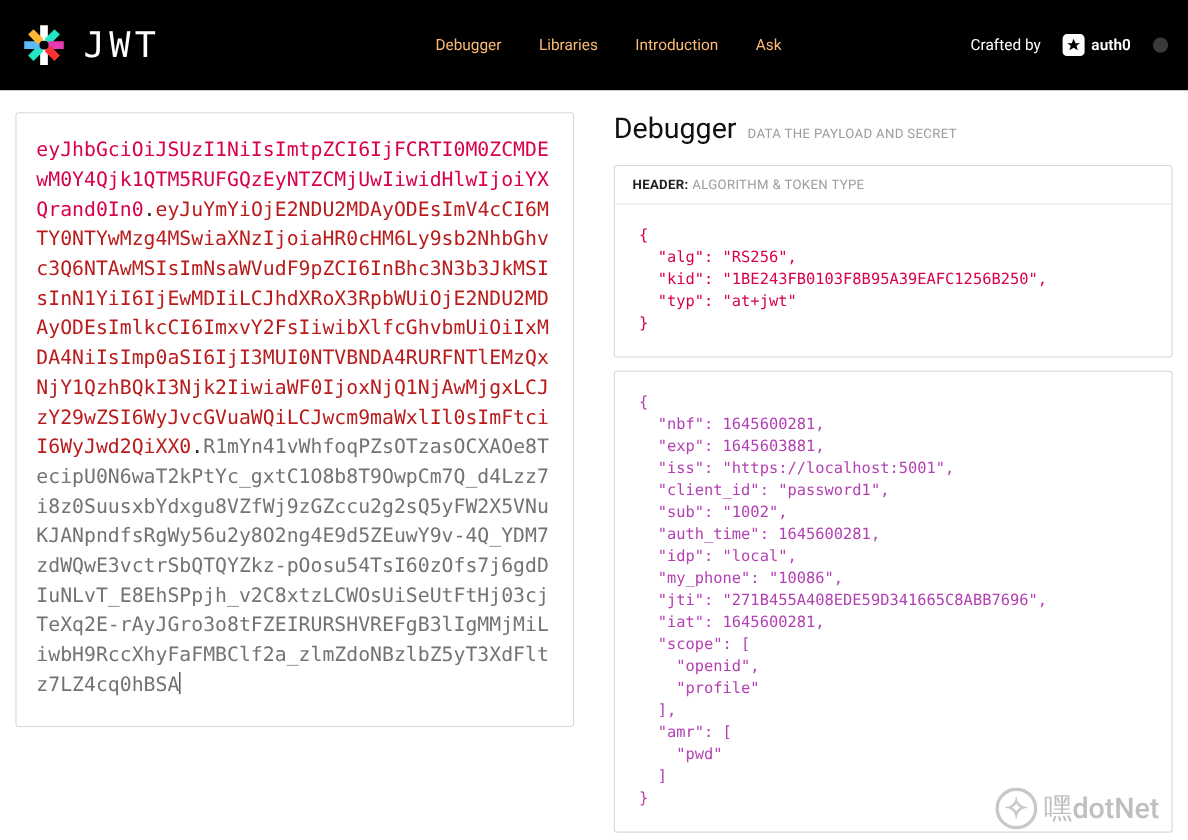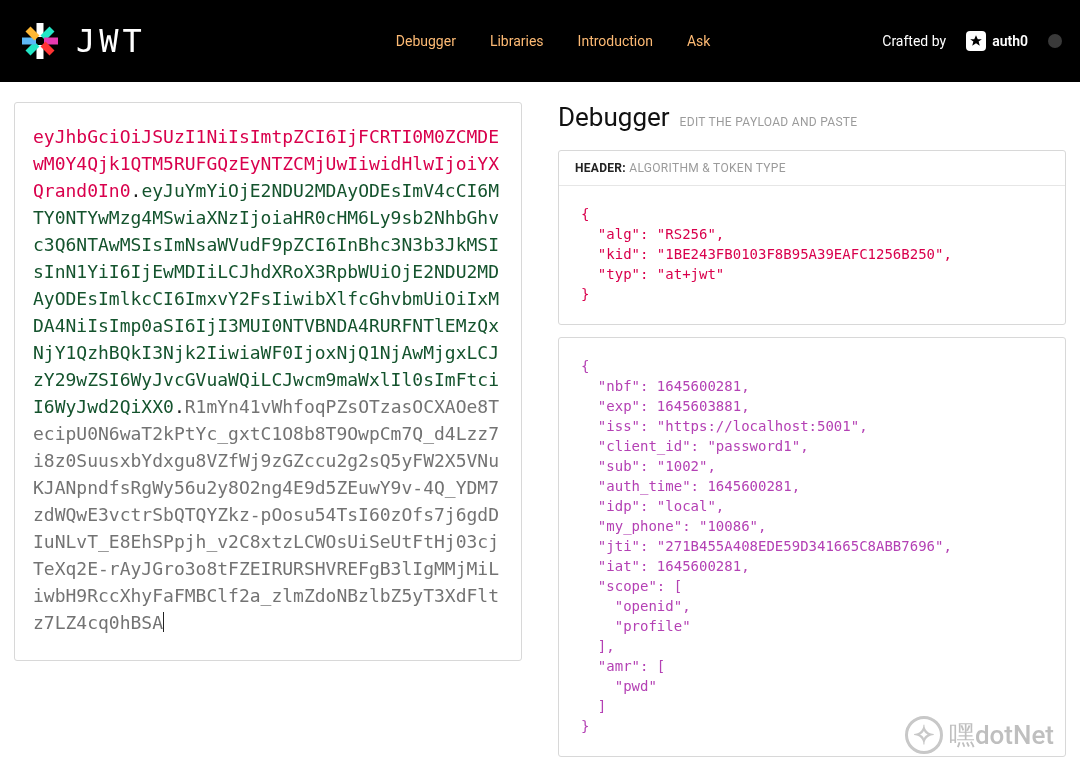--- a/index.html
+++ b/index.html
@@ -13,21 +13,21 @@
   .right { margin-left: auto; display: flex; align-items: center; gap: 20px; color: #fff; font-size: 14px; }
   .auth0 { display: flex; align-items: center; gap: 6px; font-weight: 600; }
   .auth0-mark { width: 20px; height: 20px; background: #fff; border-radius: 4px; display:flex; align-items:center; justify-content:center; }
   .helpdot { width:14px; height:14px; border-radius:50%; background:#3a3a3a; display:inline-block; }
   .main { display: flex; gap: 36px; padding: 20px 14px 0 14px; }
   .col { flex: 1; min-width: 0; }
   .col-title { font-size: 26px; font-weight: 400; color: #111; display: flex; align-items: baseline; gap: 10px; margin-bottom: 18px; }
   .col-title .sub { font-size: 12px; color: #9b9b9b; letter-spacing: 0.3px; }
   .token-box { border: 1px solid #d8d8d8; border-radius: 3px; padding: 20px 18px 24px 18px; font-family: "Consolas","Menlo",monospace; font-size: 18px; line-height: 27px; word-break: break-all; }
   .tok-head { color: #d9004c; }
-  .tok-pay  { color: #14532d; }
+  .tok-pay  { color: #b91c1c; }
   .tok-sig  { color: #737373; }
   .dot { color: #222; }
   .cursor { display:inline-block; width:1px; height:20px; background:#222; vertical-align:-3px; }
   .panel { border: 1px solid #d8d8d8; border-radius: 3px; margin-bottom: 12px; margin-top: 12px; }
   .panel-head { padding: 10px 16px; border-bottom: 1px solid #e6e6e6; font-size: 12px; letter-spacing: .3px; color: #222; }
   .panel-head .muted { color: #9b9b9b; }
   .codeblock { padding: 18px 22px 20px 22px; font-family: "Consolas","Menlo",monospace; font-size: 14px; line-height: 20px; white-space: pre; }
   .red  { color: #d9004c; }
   .purp { color: #b441b4; }
   .watermark { position: fixed; right: 26px; bottom: 10px; font-size: 26px; color: #b8b8b8; font-weight: 500; opacity: .9; pointer-events: none; display:flex; align-items:center; gap:6px;}
@@ -76,21 +76,21 @@
 
   <div class="col">
     <div class="token-box">
       <span class="tok-head">eyJhbGciOiJSUzI1NiIsImtpZCI6IjFCRTI0M0ZCMDEwM0Y4Qjk1QTM5RUFGQzEyNTZCMjUwIiwidHlwIjoiYXQrand0In0</span><span class="dot">.</span><span class="tok-pay">eyJuYmYiOjE2NDU2MDAyODEsImV4cCI6MTY0NTYwMzg4MSwiaXNzIjoiaHR0cHM6Ly9sb2NhbGhvc3Q6NTAwMSIsImNsaWVudF9pZCI6InBhc3N3b3JkMSIsInN1YiI6IjEwMDIiLCJhdXRoX3RpbWUiOjE2NDU2MDAyODEsImlkcCI6ImxvY2FsIiwibXlfcGhvbmUiOiIxMDA4NiIsImp0aSI6IjI3MUI0NTVBNDA4RURFNTlEMzQxNjY1QzhBQkI3Njk2IiwiaWF0IjoxNjQ1NjAwMjgxLCJzY29wZSI6WyJvcGVuaWQiLCJwcm9maWxlIl0sImFtciI6WyJwd2QiXX0</span><span class="dot">.</span><span class="tok-sig">R1mYn41vWhfoqPZsOTzasOCXAOe8TecipU0N6waT2kPtYc_gxtC1O8b8T9OwpCm7Q_d4Lzz7i8z0SuusxbYdxgu8VZfWj9zGZccu2g2sQ5yFW2X5VNuKJANpndfsRgWy56u2y8O2ng4E9d5ZEuwY9v-4Q_YDM7zdWQwE3vctrSbQTQYZkz-pOosu54TsI60zOfs7j6gdDIuNLvT_E8EhSPpjh_v2C8xtzLCWOsUiSeUtFtHj03cjTeXq2E-rAyJGro3o8tFZEIRURSHVREFgB3lIgMMjMiLiwbH9RccXhyFaFMBClf2a_zlmZdoNBzlbZ5yT3XdFltz7LZ4cq0hBSA</span><span class="cursor"></span>
     </div>
   </div>
 
   <div class="col">
     <div class="col-title">
       <span>Debugger</span>
-      <span class="sub">EDIT THE PAYLOAD AND PASTE</span>
+      <span class="sub">DATA THE PAYLOAD AND SECRET</span>
     </div>
 
     <div class="panel">
       <div class="panel-head">
         <b>HEADER:</b>&nbsp;<span class="muted">ALGORITHM &amp; TOKEN TYPE</span>
       </div>
       <div class="codeblock red">{
   "alg": "RS256",
   "kid": "1BE243FB0103F8B95A39EAFC1256B250",
   "typ": "at+jwt"

